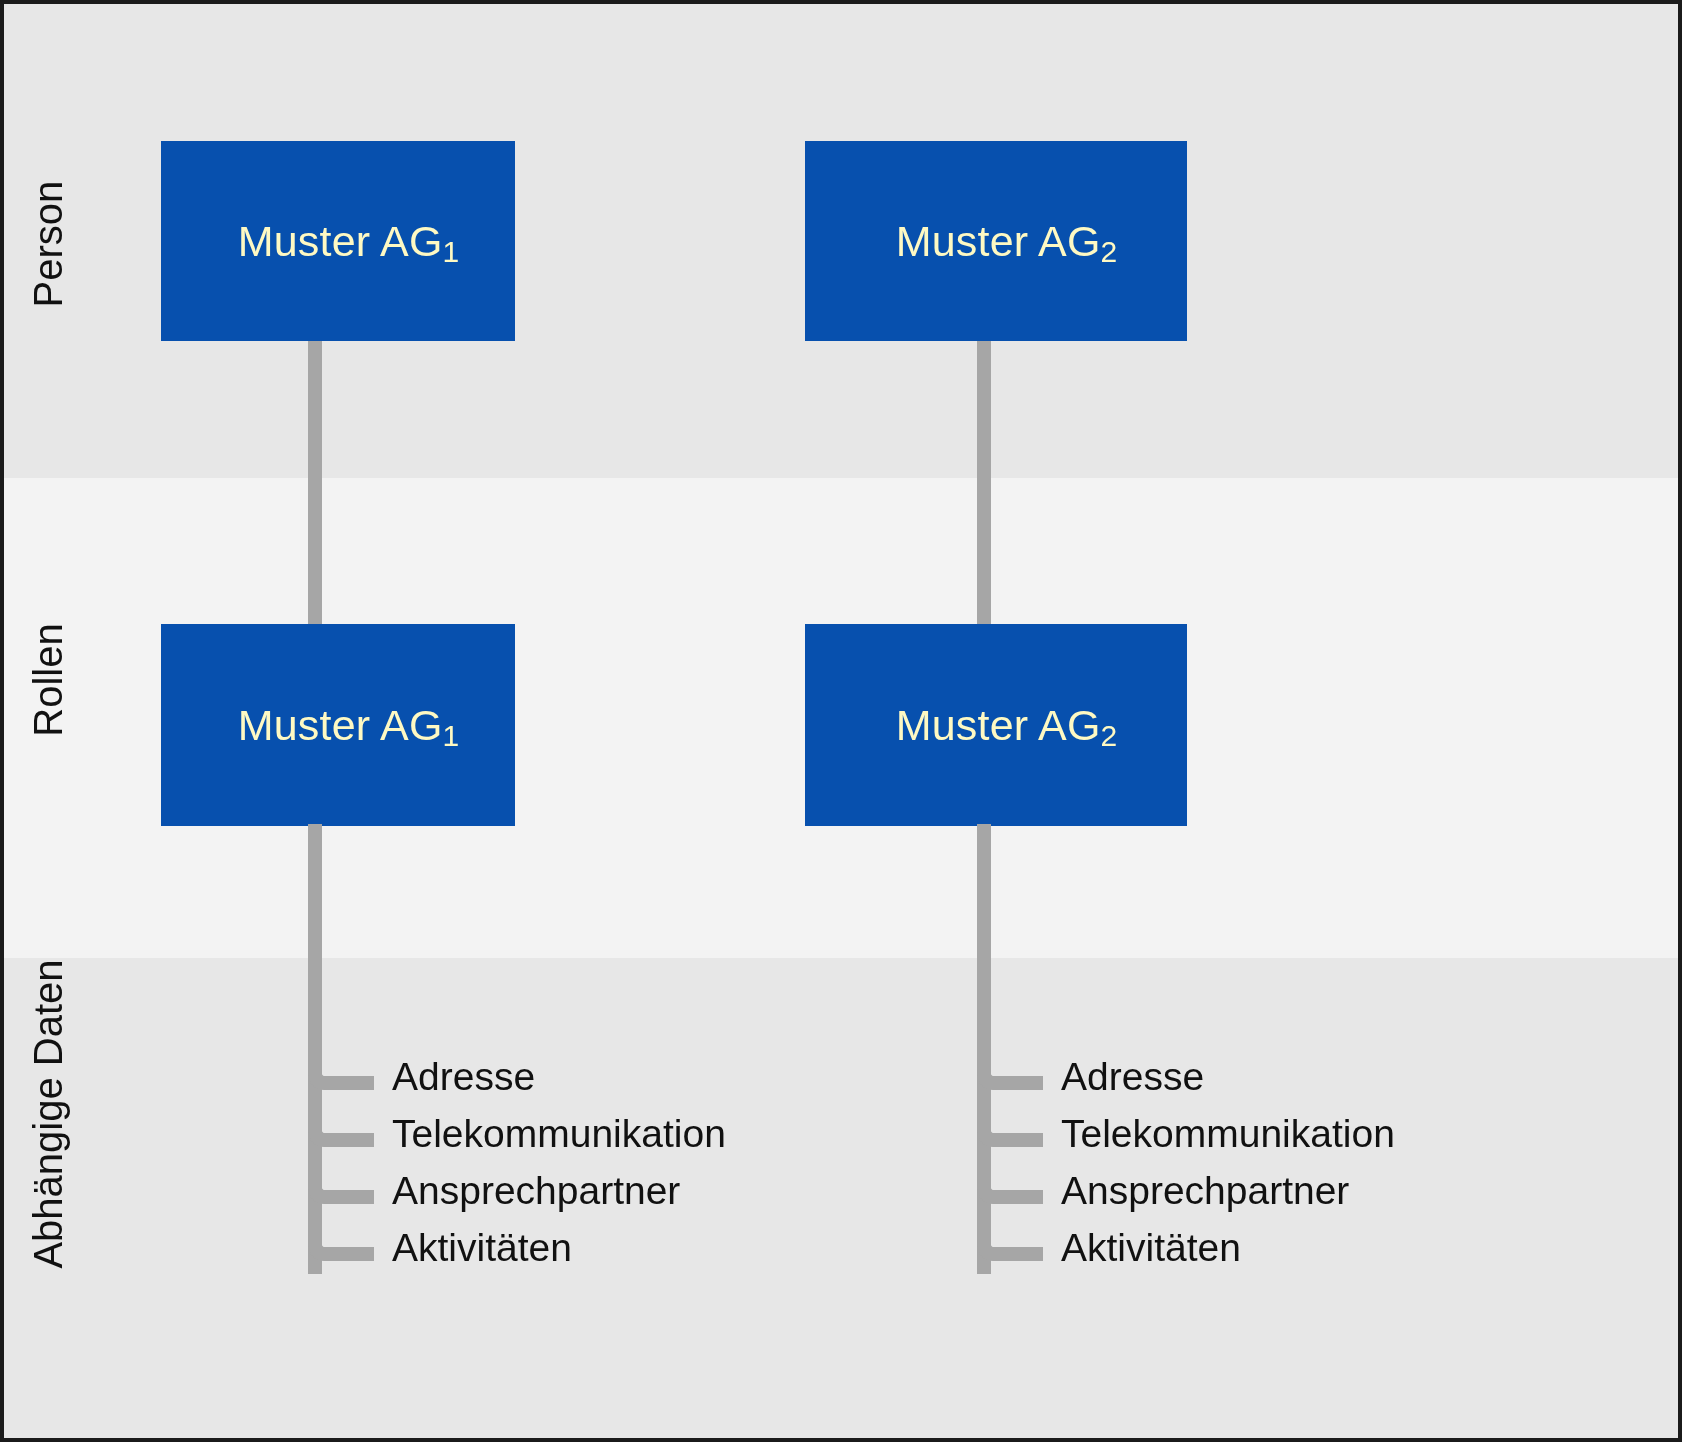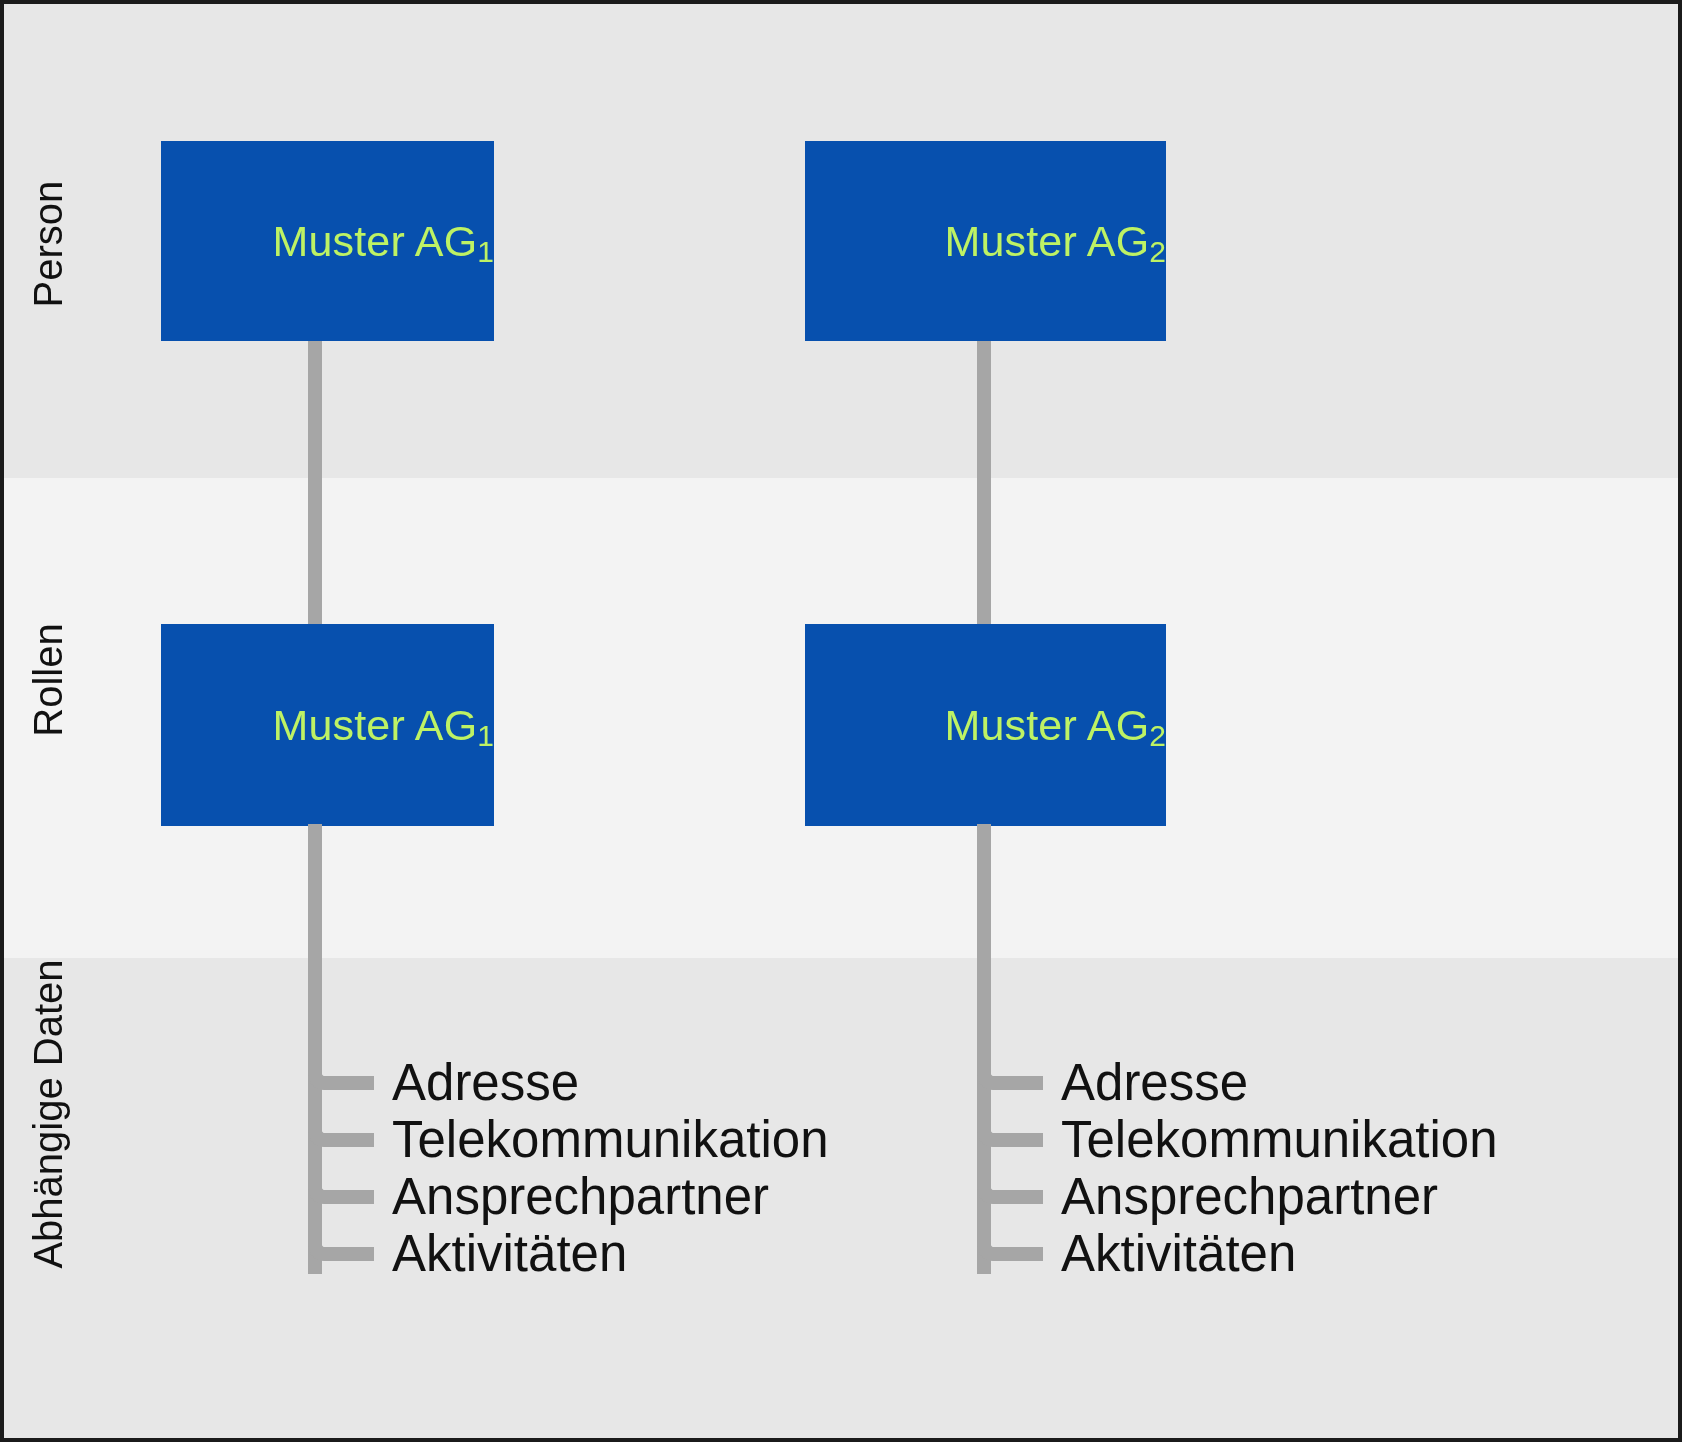--- a/index.html
+++ b/index.html
@@ -36,27 +36,28 @@
     line-height: 1;
     white-space: nowrap;
     transform-origin: 50% 50%;
     transform: translate(-50%, -50%) rotate(-90deg);
   }
 
   
   .node {
     position: absolute;
     background: #0750ae;
-    color: #bef264;
+    color: #fef9c3;
     display: flex;
     align-items: center;
-    justify-content: flex-end;
+    justify-content: center;
     font-size: 43px;
     line-height: 1;
     letter-spacing: 0.2px;
+    padding-left: 21px;
   }
   .node .sub {
     font-size: 30px;
     vertical-align: baseline;
     position: relative;
     top: 6px;
     letter-spacing: 0;
   }
   .vline {
     position: absolute;
@@ -68,21 +69,21 @@
     border-left: 14px solid #a6a6a6;
     border-bottom: 14px solid #a6a6a6;
     border-bottom-left-radius: 16px;
     box-sizing: border-box;
   }
 
   
   .leaf-label {
     position: absolute;
     color: #111111;
-    font-size: 51px;
+    font-size: 39px;
     line-height: 1;
     white-space: nowrap;
   }
 </style>
 </head>
 <body>
 
 <div id="canvas">
 
   <div class="band band-person"></div>

